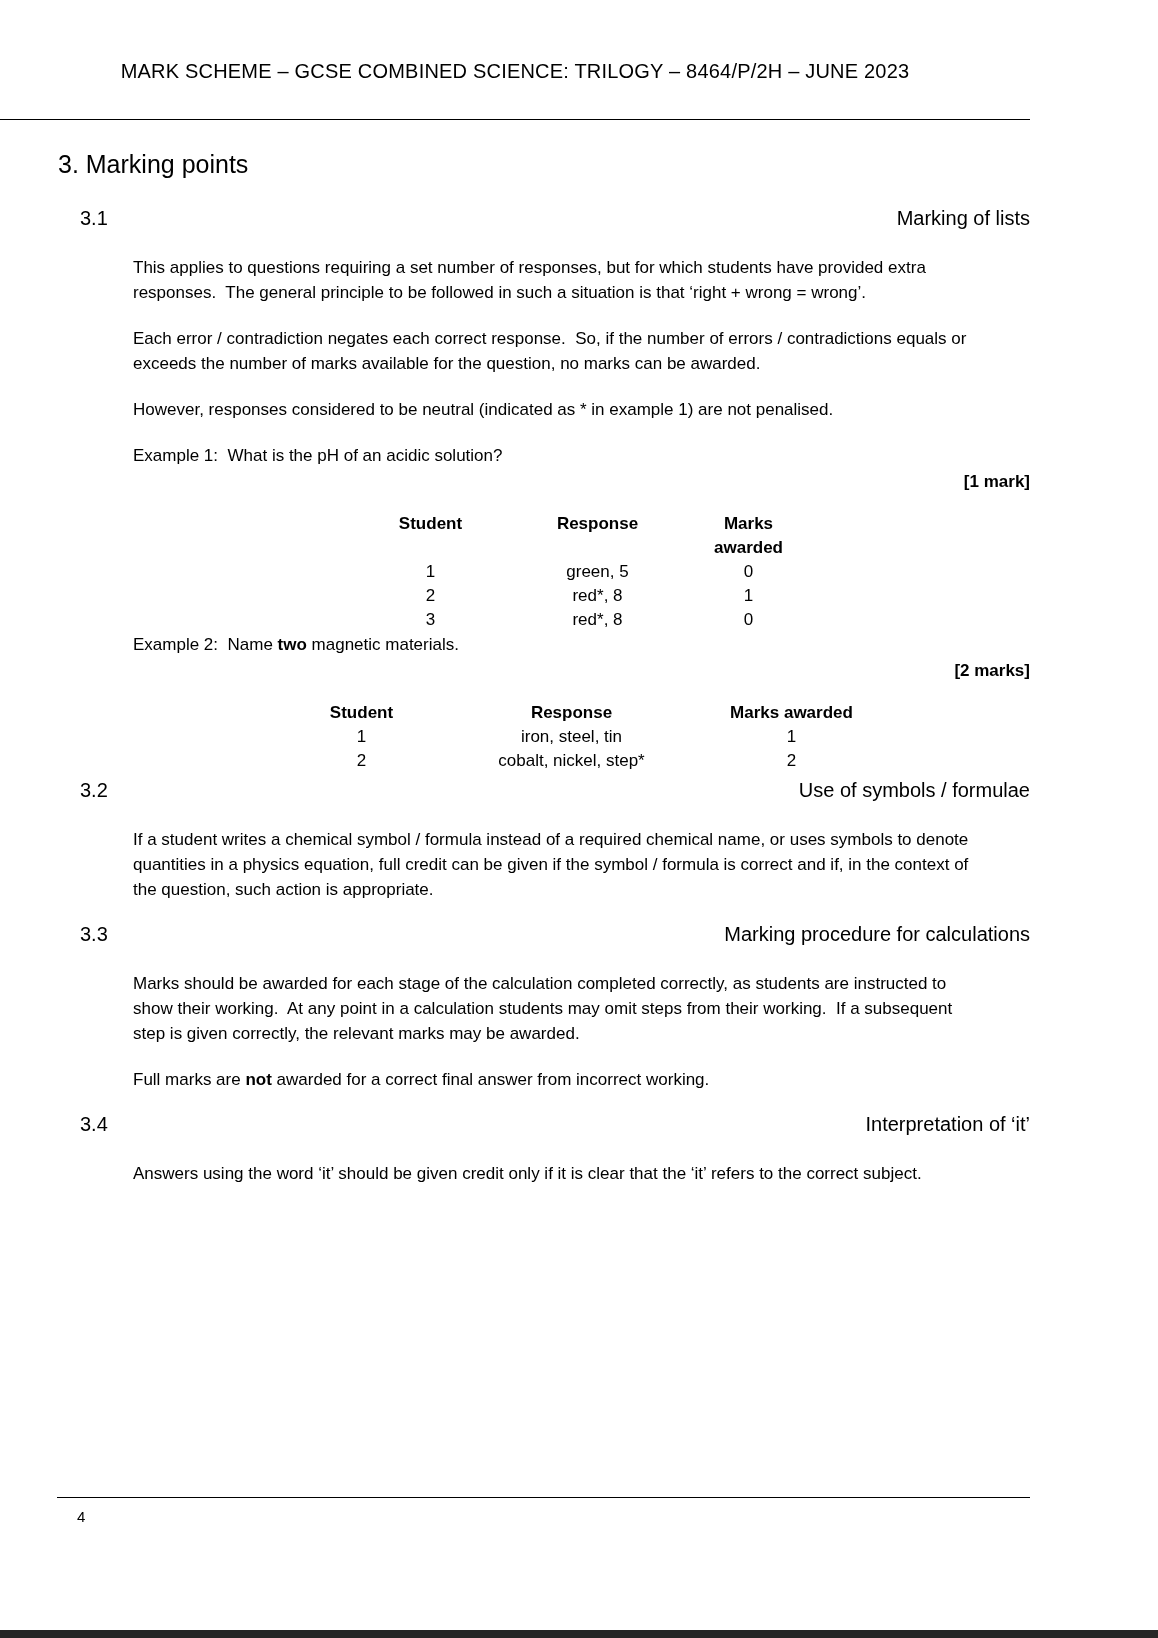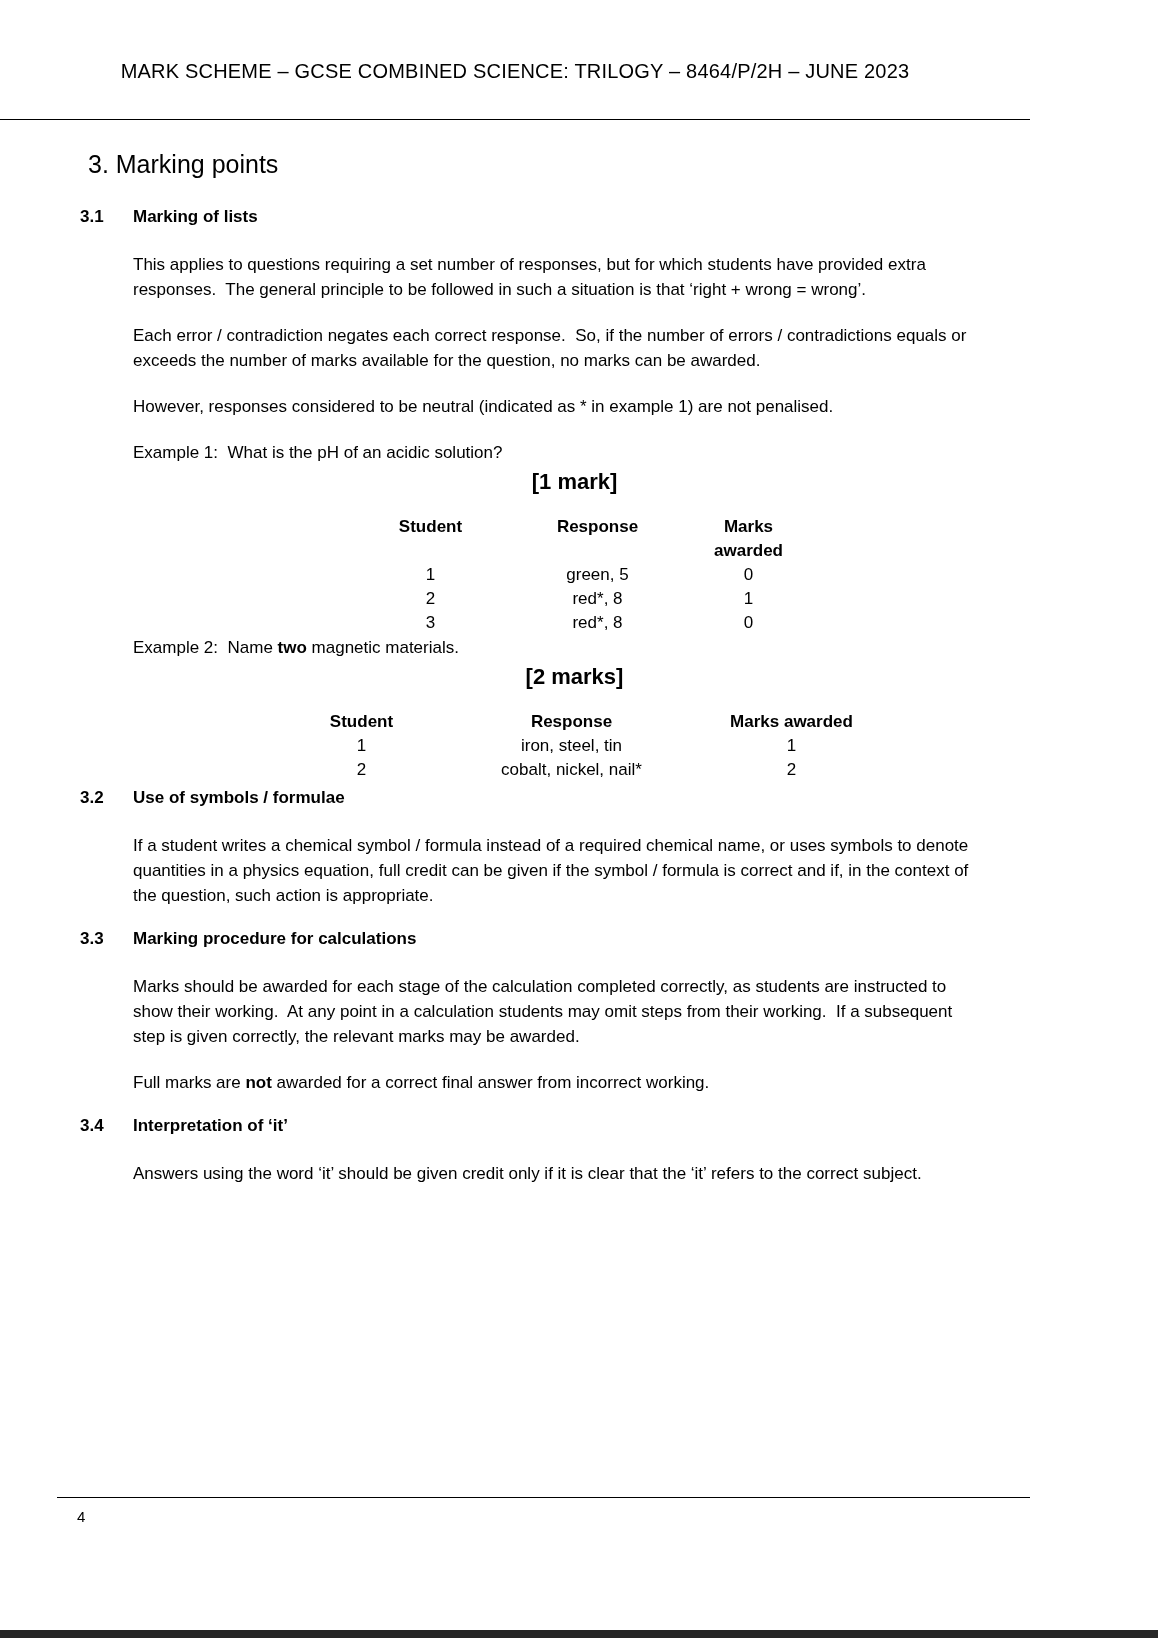--- a/index.html
+++ b/index.html
@@ -21,38 +21,38 @@
     letter-spacing: 0.2px;
     white-space: pre-wrap;
   }
   .top-rule {
     margin: 36px 128px 0 0;
     border: none;
     border-top: 1.6px solid #000;
     height: 0;
   }
   .doc-title {
-    margin: 30px 0 28px 88px;
+    margin: 30px 0 28px 58px;
     font-size: 25px;
     font-weight: 400;
   }
 
   .section { margin: 0 128px 6px 80px; }
-  .sec-head { display: flex; font-weight: 700; font-size: 17px; margin: 0 0 25px 0; }
+  .sec-head { display: flex; font-weight: 400; font-size: 20px; margin: 0 0 25px 0; justify-content: space-between; }
   .sec-num { width: 53px; flex: 0 0 53px; }
   .sec-body { margin-left: 53px; }
   .sec-body p {
     margin: 0 0 21px 0;
     font-size: 17px;
     line-height: 25px;
     max-width: 845px;
     white-space: pre-wrap;
   }
   .example-label { margin-bottom: 0 !important; }
-  .marks { font-weight: 700; font-size: 22px; text-align: center; margin: 4px 14px 20px 0; }
+  .marks { font-weight: 700; font-size: 17px; text-align: right; margin: 4px 0 20px 0; }
 
   table.ex-table { border-collapse: collapse; margin: 12px auto 0 auto; }
   table.ex-table th, table.ex-table td {
     padding: 0;
     font-size: 17px;
     line-height: 24px;
     text-align: center;
     vertical-align: top;
     font-weight: 400;
   }
@@ -138,21 +138,21 @@
           </tr>
         </thead>
         <tbody>
           <tr>
             <td>1</td>
             <td>iron, steel, tin</td>
             <td>1</td>
           </tr>
           <tr>
             <td>2</td>
-            <td>cobalt, nickel, nail*</td>
+            <td>cobalt, nickel, step*</td>
             <td>2</td>
           </tr>
         </tbody>
       </table>
     </div>
   </div>
 
   <div class="section">
     <div class="sec-head">
       <span class="sec-num">3.2</span>

